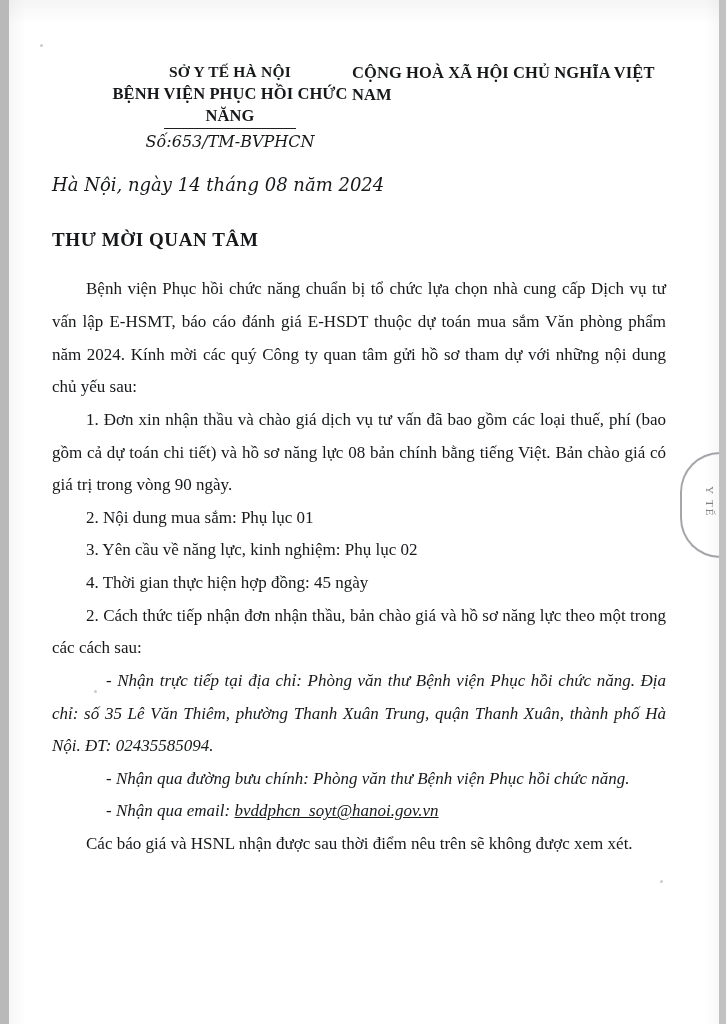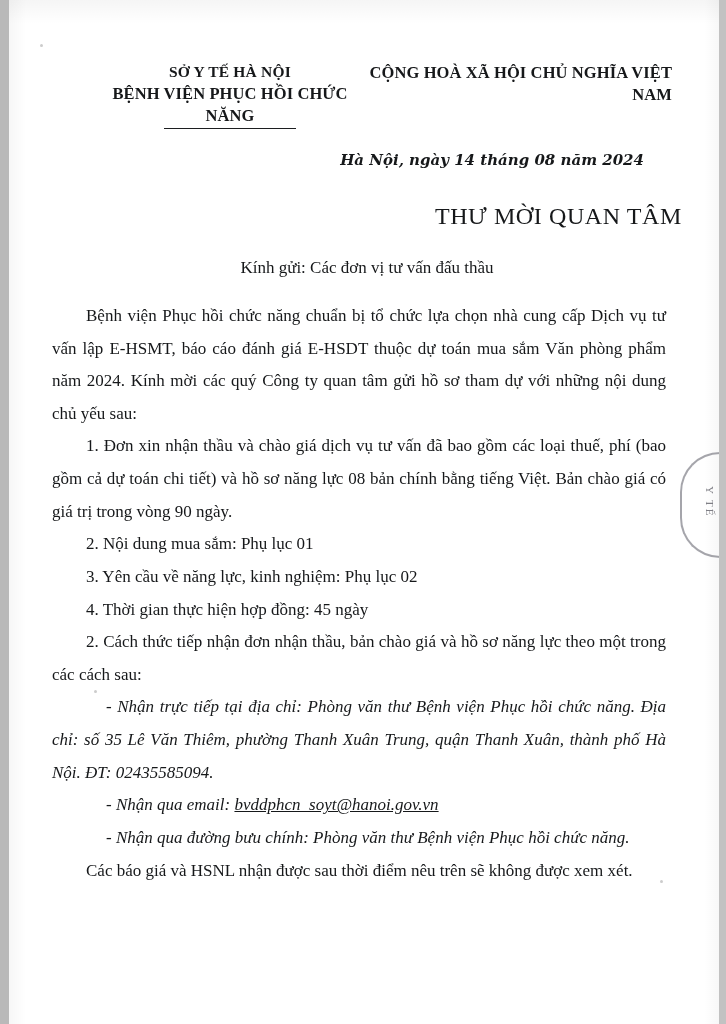--- a/index.html
+++ b/index.html
@@ -48,21 +48,21 @@
     margin-top: 6px;
   }
   .header-left {
     width: 300px;
     text-align: center;
     padding-left: 56px;
     box-sizing: border-box;
   }
   .header-right {
     flex: 1;
-    text-align: right;
+    text-align: left;
     padding-right: 10px;
     box-sizing: border-box;
   }
   .ln {
     line-height: 1.34;
   }
   .b {
     font-weight: bold;
   }
   .org1 { font-size: 15.5px; letter-spacing: .2px; }
@@ -78,35 +78,33 @@
     height: 1px;
     background: #1c1e20;
   }
   .org-rule {
     width: 132px;
     height: 1px;
     background: #1c1e20;
     margin: 1px auto 0 auto;
   }
   .datetime {
-    text-align: right;
     font-style: italic;
-    font-size: 15px;
+    font-size: 18px;
     margin-top: 22px;
     padding-right: 38px;
-    font-weight: bold;
   }
   .handwrite {
     font-family: "DejaVu Serif", serif;
     font-style: italic;
   }
   .title {
-    text-align: right;
-    font-weight: normal;
-    font-size: 24px;
+    text-align: left;
+    font-weight: bold;
+    font-size: 19px;
     letter-spacing: .6px;
     margin-top: 34px;
   }
   .subtitle {
     text-align: center;
     font-weight: bold;
     font-size: 17.5px;
     margin-top: 13px;
     line-height: 1.5;
     padding: 0 24px;
@@ -169,42 +167,42 @@
 
   <div class="speck" style="left:40px; top:44px; width:3px; height:3px;"></div>
   <div class="speck" style="left:94px; top:690px; width:3px; height:3px;"></div>
   <div class="speck" style="left:660px; top:880px; width:3px; height:3px;"></div>
 
   <div class="header">
     <div class="header-left">
       <div class="ln b org1">SỞ Y TẾ HÀ NỘI</div>
       <div class="ln b org2">BỆNH VIỆN PHỤC HỒI CHỨC NĂNG</div>
       <div class="org-rule"></div>
+      <div class="ln orgnum handwrite">Số:653/TM-BVPHCN</div>
     </div>
     <div class="header-right">
       <div class="ln b nation">CỘNG HOÀ XÃ HỘI CHỦ NGHĨA VIỆT NAM</div>
     </div>
   </div>
 
   <div class="datetime handwrite">Hà Nội, ngày 14 tháng 08 năm 2024</div>
 
   <div class="title">THƯ MỜI QUAN TÂM</div>
 
-  <div class="recipient">Kính gửi: Các đơn vị tư vấn đấu thầu</div>
 
   <div class="body">
     <p class="para">Bệnh viện Phục hồi chức năng chuẩn bị tổ chức lựa chọn nhà cung cấp Dịch vụ tư vấn lập E-HSMT, báo cáo đánh giá E-HSDT thuộc dự toán mua sắm Văn phòng phẩm năm 2024. Kính mời các quý Công ty quan tâm gửi hồ sơ tham dự với những nội dung chủ yếu sau:</p>
     <p class="para">1. Đơn xin nhận thầu và chào giá dịch vụ tư vấn đã bao gồm các loại thuế, phí (bao gồm cả dự toán chi tiết) và hồ sơ năng lực 08 bản chính bằng tiếng Việt. Bản chào giá có giá trị trong vòng 90 ngày.</p>
     <p class="para">2. Nội dung mua sắm: Phụ lục 01</p>
     <p class="para">3. Yên cầu về năng lực, kinh nghiệm: Phụ lục 02</p>
     <p class="para">4. Thời gian thực hiện hợp đồng: 45 ngày</p>
     <p class="para">2. Cách thức tiếp nhận đơn nhận thầu, bản chào giá và hồ sơ năng lực theo một trong các cách sau:</p>
 
     <p class="para dash">- Nhận trực tiếp tại địa chỉ: Phòng văn thư Bệnh viện Phục hồi chức năng. Địa chỉ: số 35 Lê Văn Thiêm, phường Thanh Xuân Trung, quận Thanh Xuân, thành phố Hà Nội. ĐT: 02435585094.</p>
+    <p class="para dash">- Nhận qua đường bưu chính: Phòng văn thư Bệnh viện Phục hồi chức năng.</p>
     <p class="para dash"><span>- Nhận qua email: </span><span class="email-link">bvddphcn_soyt@hanoi.gov.vn</span></p>
-    <p class="para dash">- Nhận qua đường bưu chính: Phòng văn thư Bệnh viện Phục hồi chức năng.</p>
 
     <p class="para">Các báo giá và HSNL nhận được sau thời điểm nêu trên sẽ không được xem xét.</p>
   </div>
 
   <div class="stamp"></div>
   <div class="stamp-txt">Y TẾ</div>
 </div>
 
 </body></html>

